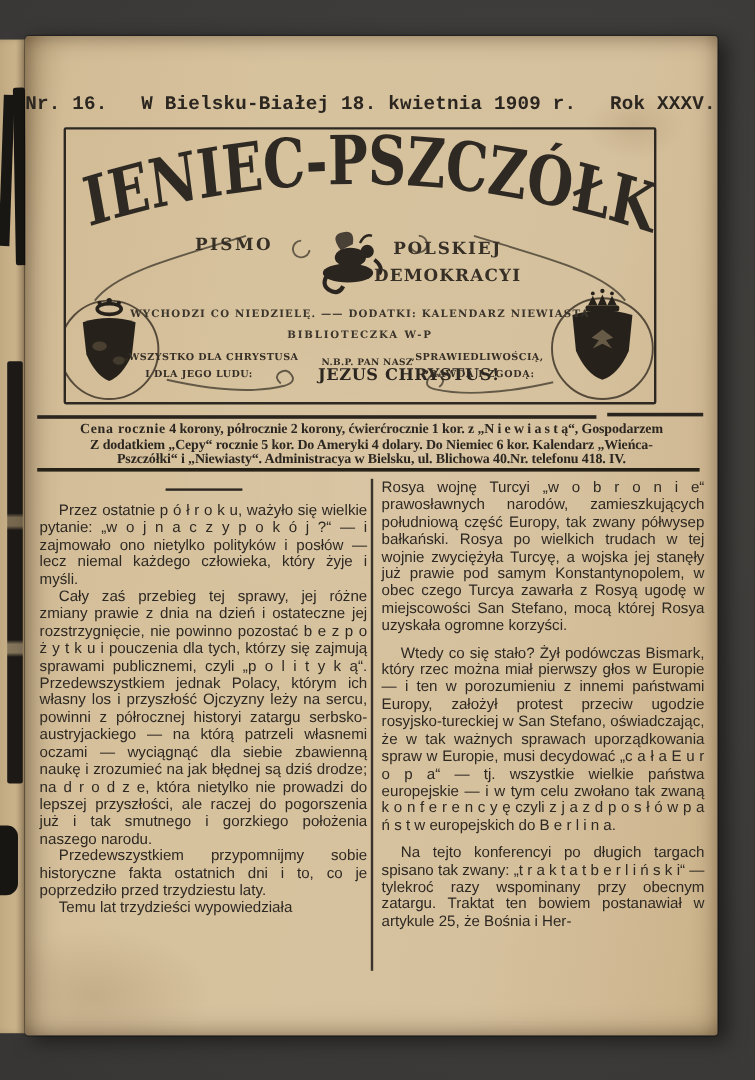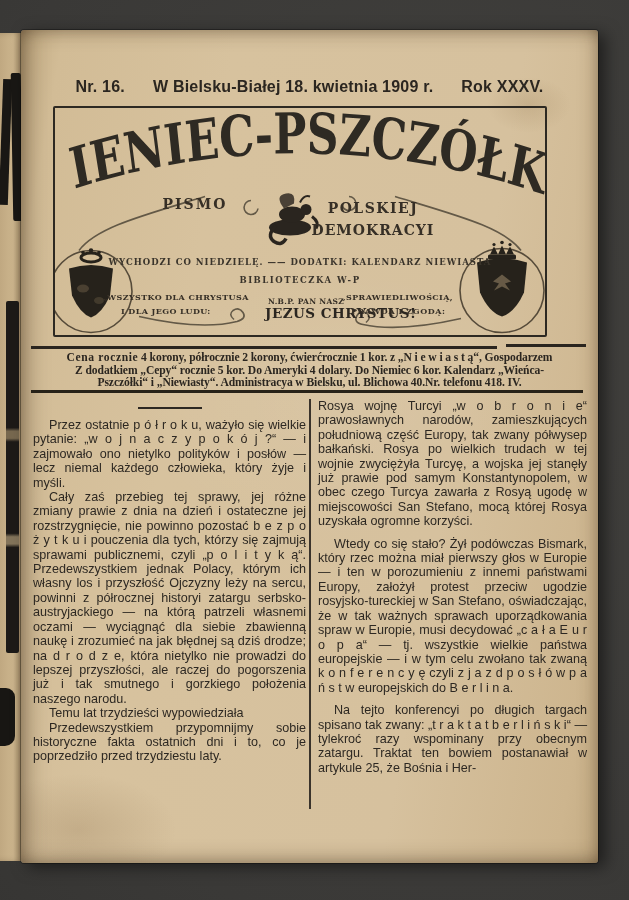--- a/index.html
+++ b/index.html
@@ -25,22 +25,22 @@
       radial-gradient(140px 80px at 10% 96%, rgba(110,80,45,.18), transparent 70%),
       radial-gradient(300px 200px at 55% 45%, rgba(255,255,255,.06), transparent 70%),
       linear-gradient(100deg,#c2ab83 0%,#d2bc96 6%,#d7c29e 30%,#d6c19e 70%,#cdb58e 94%,#c5ad85 100%);
     box-shadow:inset 18px 0 22px -14px rgba(60,40,20,.5),
                inset -14px 0 18px -12px rgba(60,40,20,.35),
                inset 0 14px 18px -12px rgba(60,40,20,.35),
                inset 0 -16px 20px -14px rgba(60,40,20,.4),
                0 0 0 1px rgba(0,0,0,.3), 7px 4px 16px rgba(0,0,0,.5);
     color:#2d2822;}
 
-  .dateline{position:absolute;top:48px;left:0;right:0;display:flex;justify-content:center;gap:28px;
-    font-family:Liberation Sans, sans-serif;font-weight:700;font-size:16px;letter-spacing:.2px;color:#2b2620;}
+  .dateline{position:absolute;top:48px;left:0;right:0;display:flex;justify-content:flex-start;gap:28px;
+    font-family:Liberation Mono, monospace;font-weight:700;font-size:16px;letter-spacing:.2px;color:#2b2620;}
 
   
   .masthead{position:absolute;top:76px;left:32px;width:490px;height:227px;border:2.5px solid #2d2922;border-radius:2px;}
   .mh-art{position:absolute;left:0;top:0;width:100%;height:100%;overflow:hidden;}
   .mh-txt{position:absolute;font-family:"DejaVu Serif",serif;font-weight:700;color:#362f26;text-align:center;}
   .sub-lt{top:88px;left:70px;width:140px;font-size:14px;letter-spacing:2px;}
   .sub-lb{top:108px;left:45px;width:190px;font-size:14px;letter-spacing:.5px;}
   .sub-rt{top:92px;left:258px;width:120px;font-size:14px;letter-spacing:1.5px;}
   .sub-rb{top:114px;left:248px;width:140px;font-size:14px;letter-spacing:1px;}
   .info1{top:149px;left:0;width:100%;font-size:8.5px;letter-spacing:1px;color:#3a342b;}
@@ -177,22 +177,22 @@
       <div>Pszczółki“ i „Niewiasty“. Administracya w Bielsku, ul. Blichowa 40.Nr. telefonu 418. IV.</div>
     </div>
 
     <div class="rule-mid"></div>
 
     <div class="article">
       <div class="col-left">
         <div class="head-rule"></div>
         <p class="ind">Przez ostatnie p ó ł  r o k u, ważyło się wielkie pytanie: „w o j n a  c z y  p o k ó j ?“ — i zajmowało ono nietylko polityków i posłów — lecz niemal każdego człowieka, który żyje i myśli.</p>
         <p class="ind">Cały zaś przebieg tej sprawy, jej różne zmiany prawie z dnia na dzień i ostateczne jej rozstrzygnięcie, nie powinno pozostać b e z  p o ż y t k u i pouczenia dla tych, którzy się zajmują sprawami publicznemi, czyli „p o l i t y k ą“. Przedewszystkiem jednak Polacy, którym ich własny los i przyszłość Ojczyzny leży na sercu, powinni z półrocznej historyi zatargu serbsko-austryjackiego — na którą patrzeli własnemi oczami — wyciągnąć dla siebie zbawienną naukę i zrozumieć na jak błędnej są dziś drodze; na d r o d z e, która nietylko nie prowadzi do lepszej przyszłości, ale raczej do pogorszenia już i tak smutnego i gorzkiego położenia naszego narodu.</p>
+        <p class="ind">Przedewszystkiem przypomnijmy sobie historyczne fakta ostatnich dni i to, co je poprzedziło przed trzydziestu laty.</p>
         <p class="ind">Temu lat trzydzieści wypowiedziała</p>
-        <p class="ind">Przedewszystkiem przypomnijmy sobie historyczne fakta ostatnich dni i to, co je poprzedziło przed trzydziestu laty.</p>
       </div>
       <div class="divider"></div>
       <div class="col-right">
         <p>Rosya wojnę Turcyi „w  o b r o n i e“ prawosławnych narodów, zamieszkujących południową część Europy, tak zwany półwysep bałkański.  Rosya po wielkich trudach w tej wojnie zwyciężyła Turcyę, a wojska jej stanęły już prawie pod samym Konstantynopolem, w obec czego Turcya zawarła z Rosyą ugodę w miejscowości San Stefano, mocą której Rosya uzyskała ogromne korzyści.</p>
         <p class="ind gap">Wtedy co się stało?  Żył podówczas Bismark, który rzec można miał pierwszy głos w Europie — i ten w porozumieniu z innemi państwami Europy, założył protest przeciw ugodzie rosyjsko-tureckiej w San Stefano, oświadczając, że w tak ważnych sprawach uporządkowania spraw w Europie, musi decydować „c a ł a  E u r o p a“ — tj. wszystkie wielkie państwa europejskie — i w tym celu zwołano tak zwaną k o n f e r e n c y ę  czyli  z j a z d  p o s ł ó w  p a ń s t w europejskich do B e r l i n a.</p>
         <p class="ind gap">Na tejto konferencyi po długich targach spisano tak zwany: „t r a k t a t  b e r l i ń s k i“ — tylekroć razy wspominany przy obecnym zatargu.  Traktat ten bowiem postanawiał w artykule 25, że Bośnia i Her-</p>
       </div>
     </div>
 
   </div>

